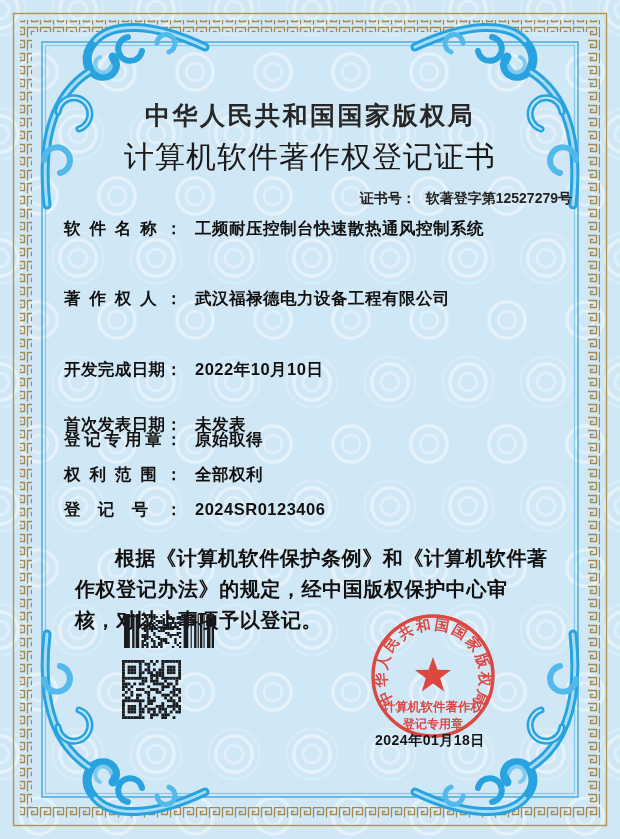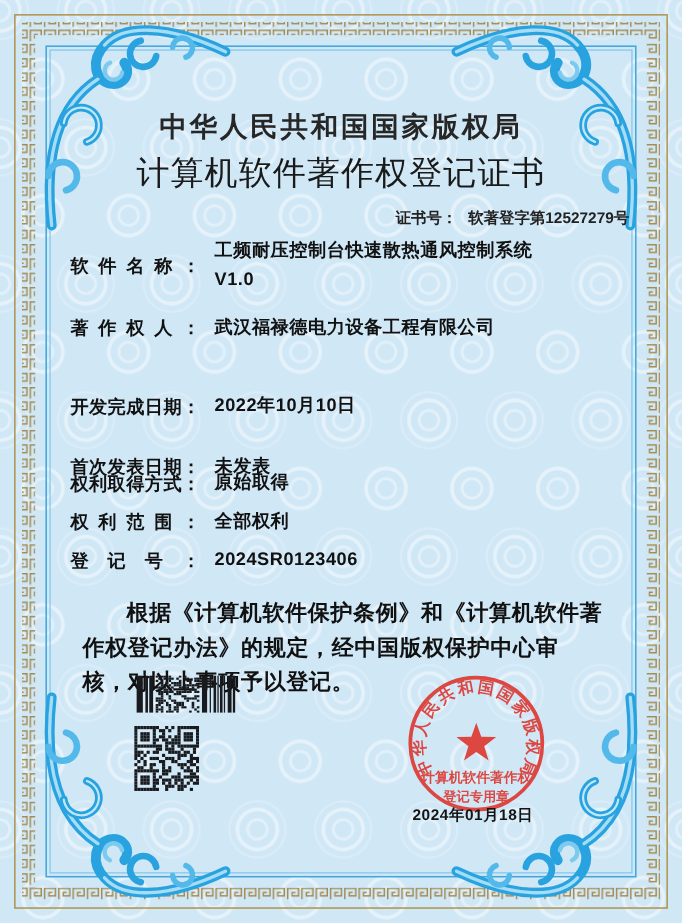--- a/index.html
+++ b/index.html
@@ -86,41 +86,40 @@
     <div class="cert-title">计算机软件著作权登记证书</div>
 
     <div class="certno">
       <span class="lbl">证书号：</span><span>软著登字第12527279号</span>
     </div>
 
     <div class="row" style="top:216px">
       <span class="flabel">软件名称：</span>
       <span class="fvalue">
         <span>工频耐压控制台快速散热通风控制系统</span>
-        <span class="v2" style="display:block">V1.0</span>
       </span>
     </div>
 
     <div class="row" style="top:286px">
       <span class="flabel">著作权人：</span>
       <span class="fvalue">武汉福禄德电力设备工程有限公司</span>
     </div>
 
     <div class="row" style="top:357px">
       <span class="flabel">开发完成日期：</span>
       <span class="fvalue">2022年10月10日</span>
     </div>
 
     <div class="row" style="top:412px">
       <span class="flabel">首次发表日期：</span>
       <span class="fvalue">未发表</span>
     </div>
 
     <div class="row" style="top:427px">
-      <span class="flabel">权利取得方式：</span>
+      <span class="flabel">登记专用章：</span>
       <span class="fvalue">原始取得</span>
     </div>
 
     <div class="row" style="top:462px">
       <span class="flabel">权利范围：</span>
       <span class="fvalue">全部权利</span>
     </div>
 
     <div class="row" style="top:497px">
       <span class="flabel">登记号：</span>

